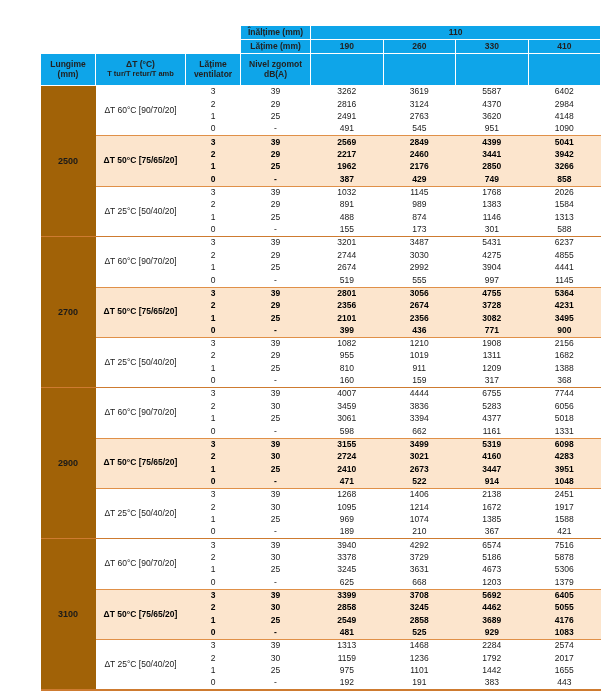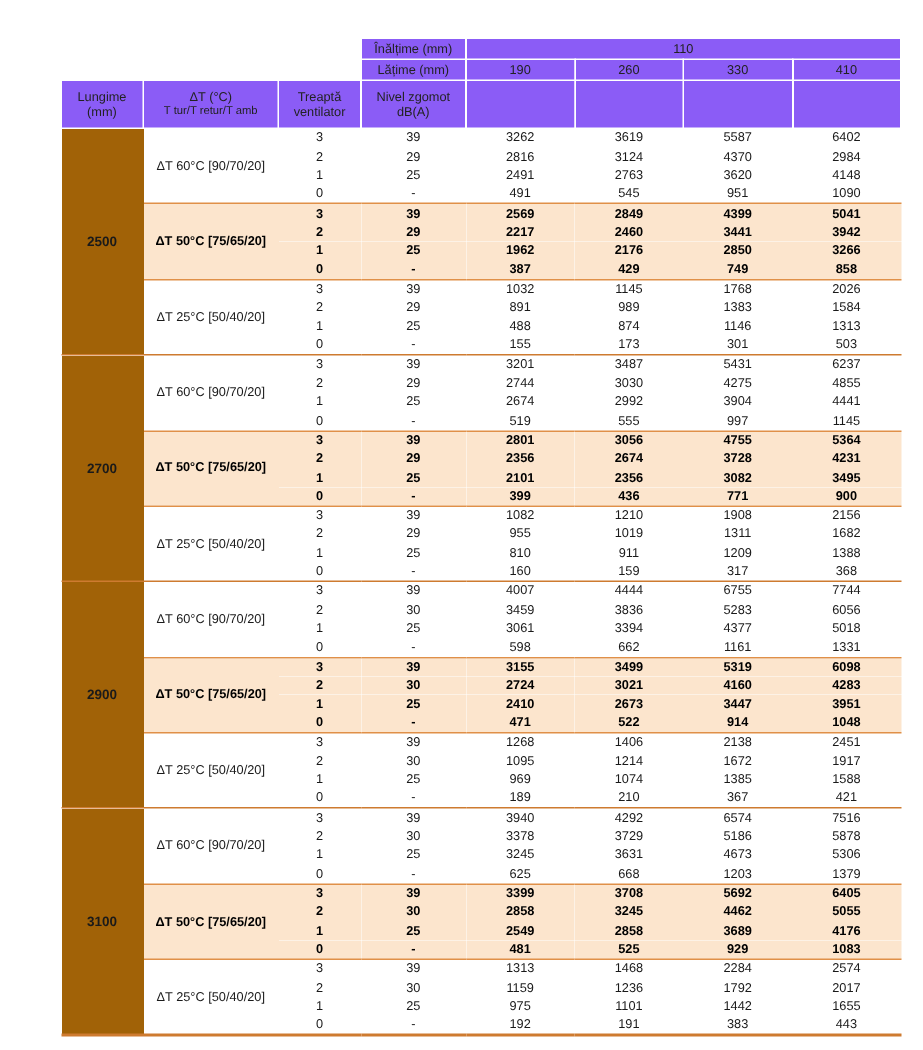--- a/index.html
+++ b/index.html
@@ -24,23 +24,23 @@
   td {
     padding: 0;
     text-align: center;
     vertical-align: middle;
     font-size: 8.5px;
     line-height: 1.15;
     overflow: hidden;
     white-space: nowrap;
   }
   thead td.hc {
-    background: #8b5cf6;
+    background: #0ea5e9;
     border: 1.5px solid #ffffff;
-    font-weight: normal;
+    font-weight: bold;
     color: #222222;
   }
   thead td.blank { background: #ffffff; border: none; }
   thead tr.h1 td, thead tr.h2 td { height: 14px; }
   thead tr.h3 td { height: 32px; }
   .hline2 { font-size: 7.5px; }
   tbody td { height: 12.6px; background: #ffffff; }
   tbody tr.bold-row td { background: #FCE5CD; font-weight: bold; color: #000000; }
   td.lungime-cell { font-weight: bold; font-size: 9px; background: #a16207; }
   td.dt-cell { font-size: 8.5px; }
@@ -79,21 +79,21 @@
       <tr class="h3">
         <td class="hc">
           <div>Lungime</div>
           <div>(mm)</div>
         </td>
         <td class="hc">
           <div>ΔT (°C)</div>
           <div class="hline2">T tur/T retur/T amb</div>
         </td>
         <td class="hc">
-          <div>Treaptă</div>
+          <div>Lățime</div>
           <div>ventilator</div>
         </td>
         <td class="hc">
           <div>Nivel zgomot</div>
           <div>dB(A)</div>
         </td>
         <td class="hc"></td>
         <td class="hc"></td>
         <td class="hc"></td>
         <td class="hc"></td>
@@ -191,21 +191,21 @@
           <td>874</td>
           <td>1146</td>
           <td>1313</td>
         </tr>
         <tr>
           <td>0</td>
           <td>-</td>
           <td>155</td>
           <td>173</td>
           <td>301</td>
-          <td>503</td>
+          <td>588</td>
         </tr>
         <tr class="group-sep">
           <td class="lungime-cell" rowspan="12">2700</td>
           <td class="dt-cell" rowspan="4">ΔT 60°C [90/70/20]</td>
           <td>3</td>
           <td>39</td>
           <td>3201</td>
           <td>3487</td>
           <td>5431</td>
           <td>6237</td>

